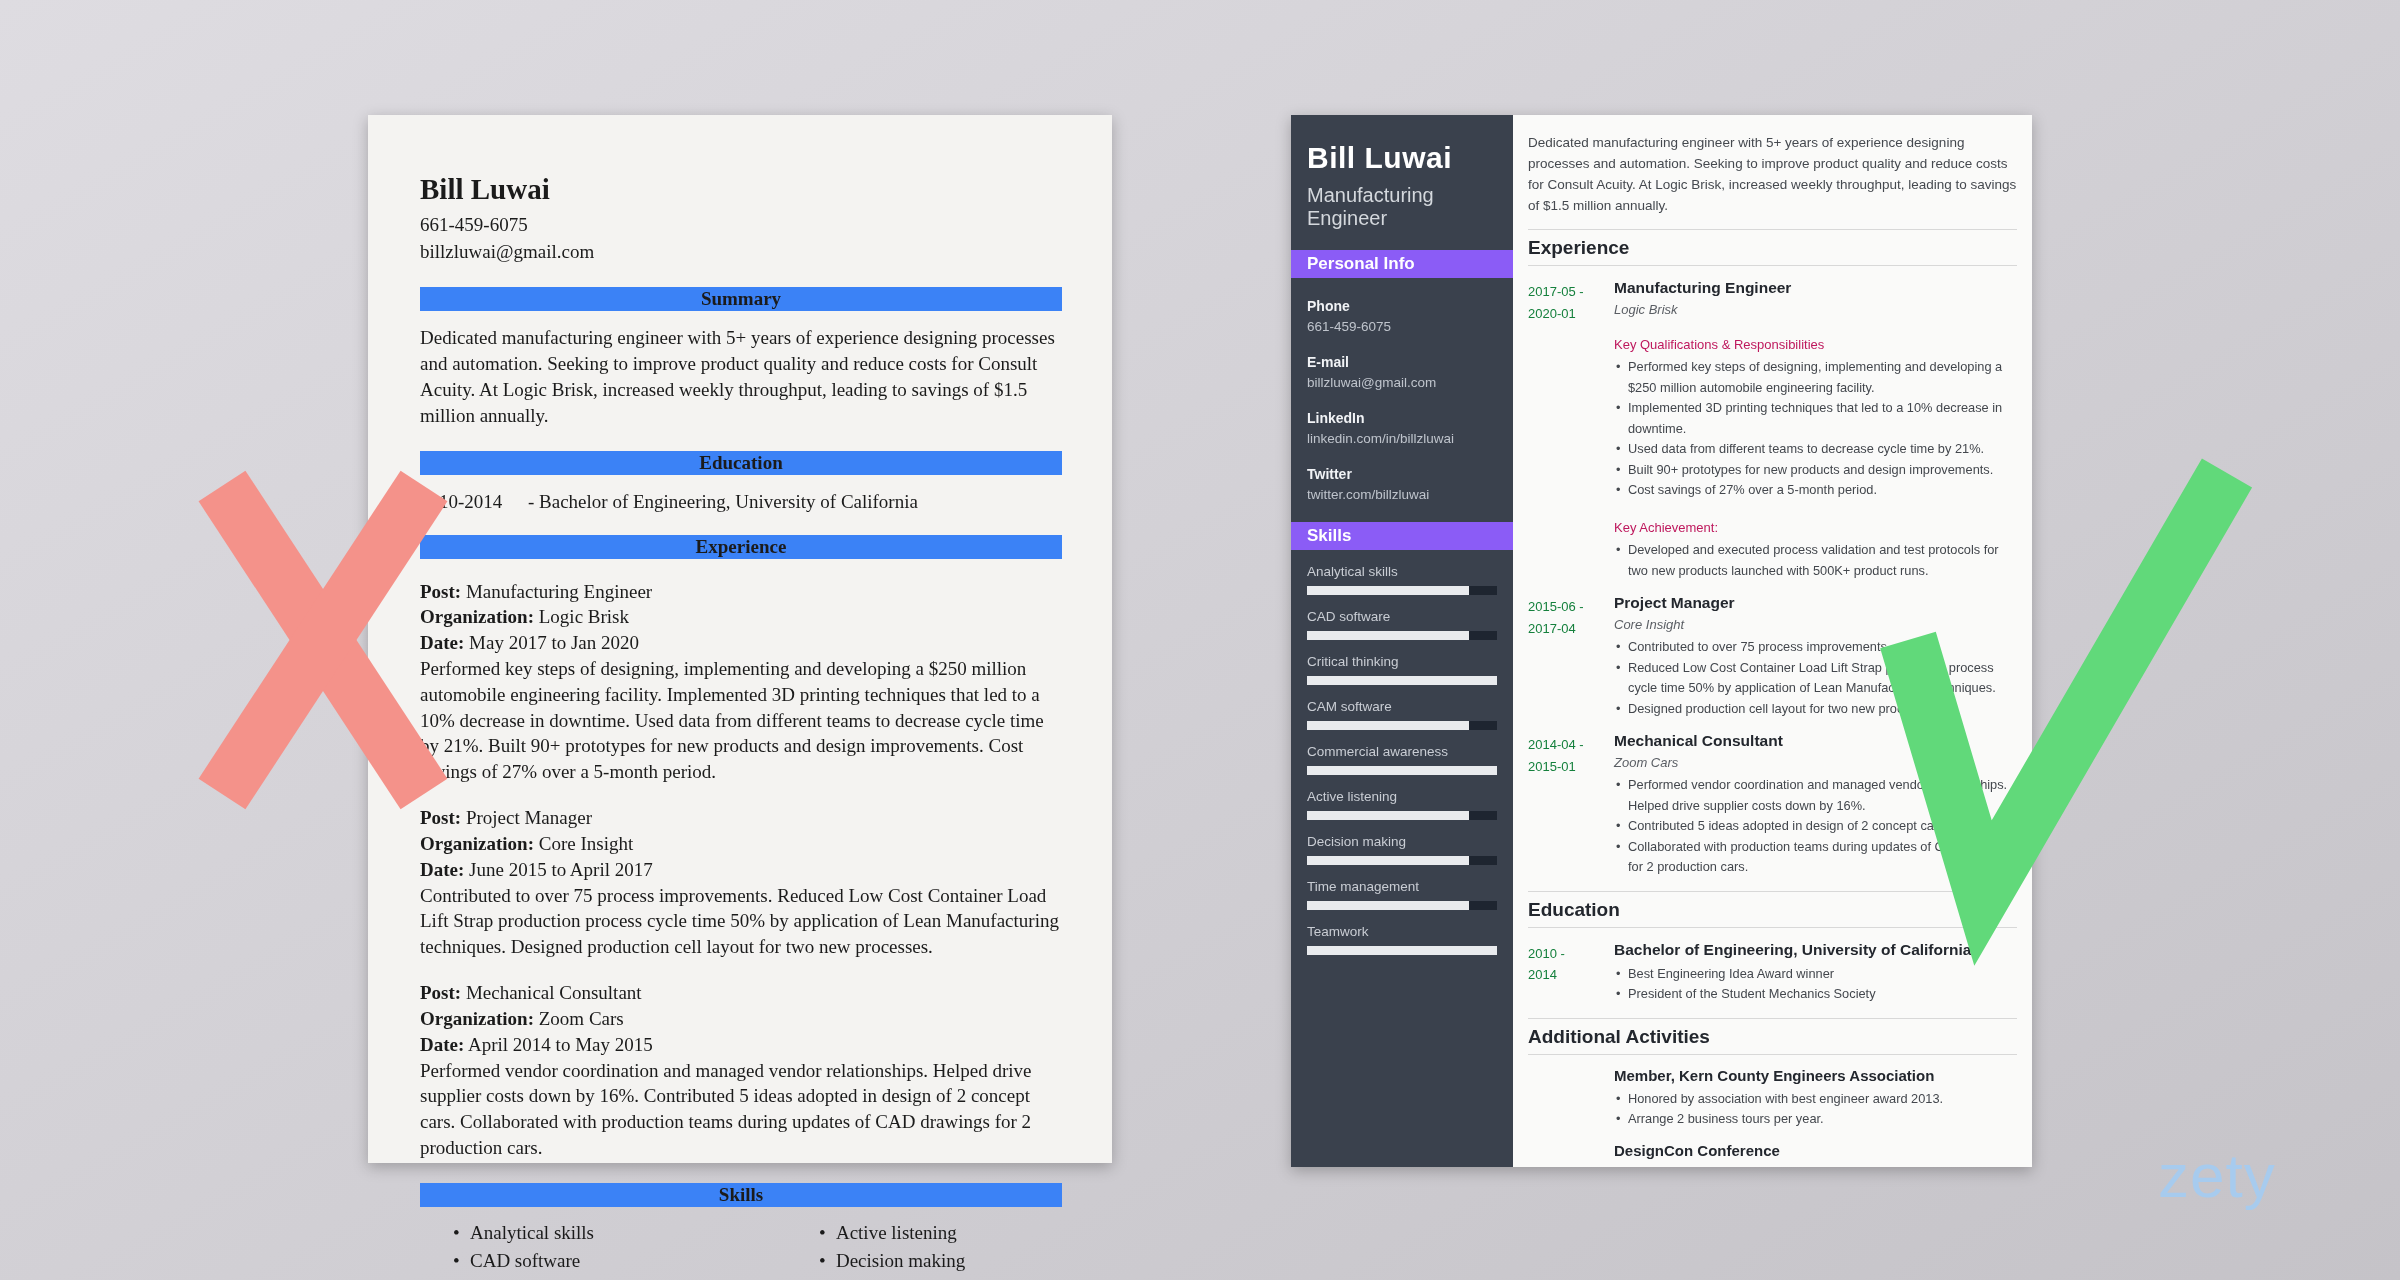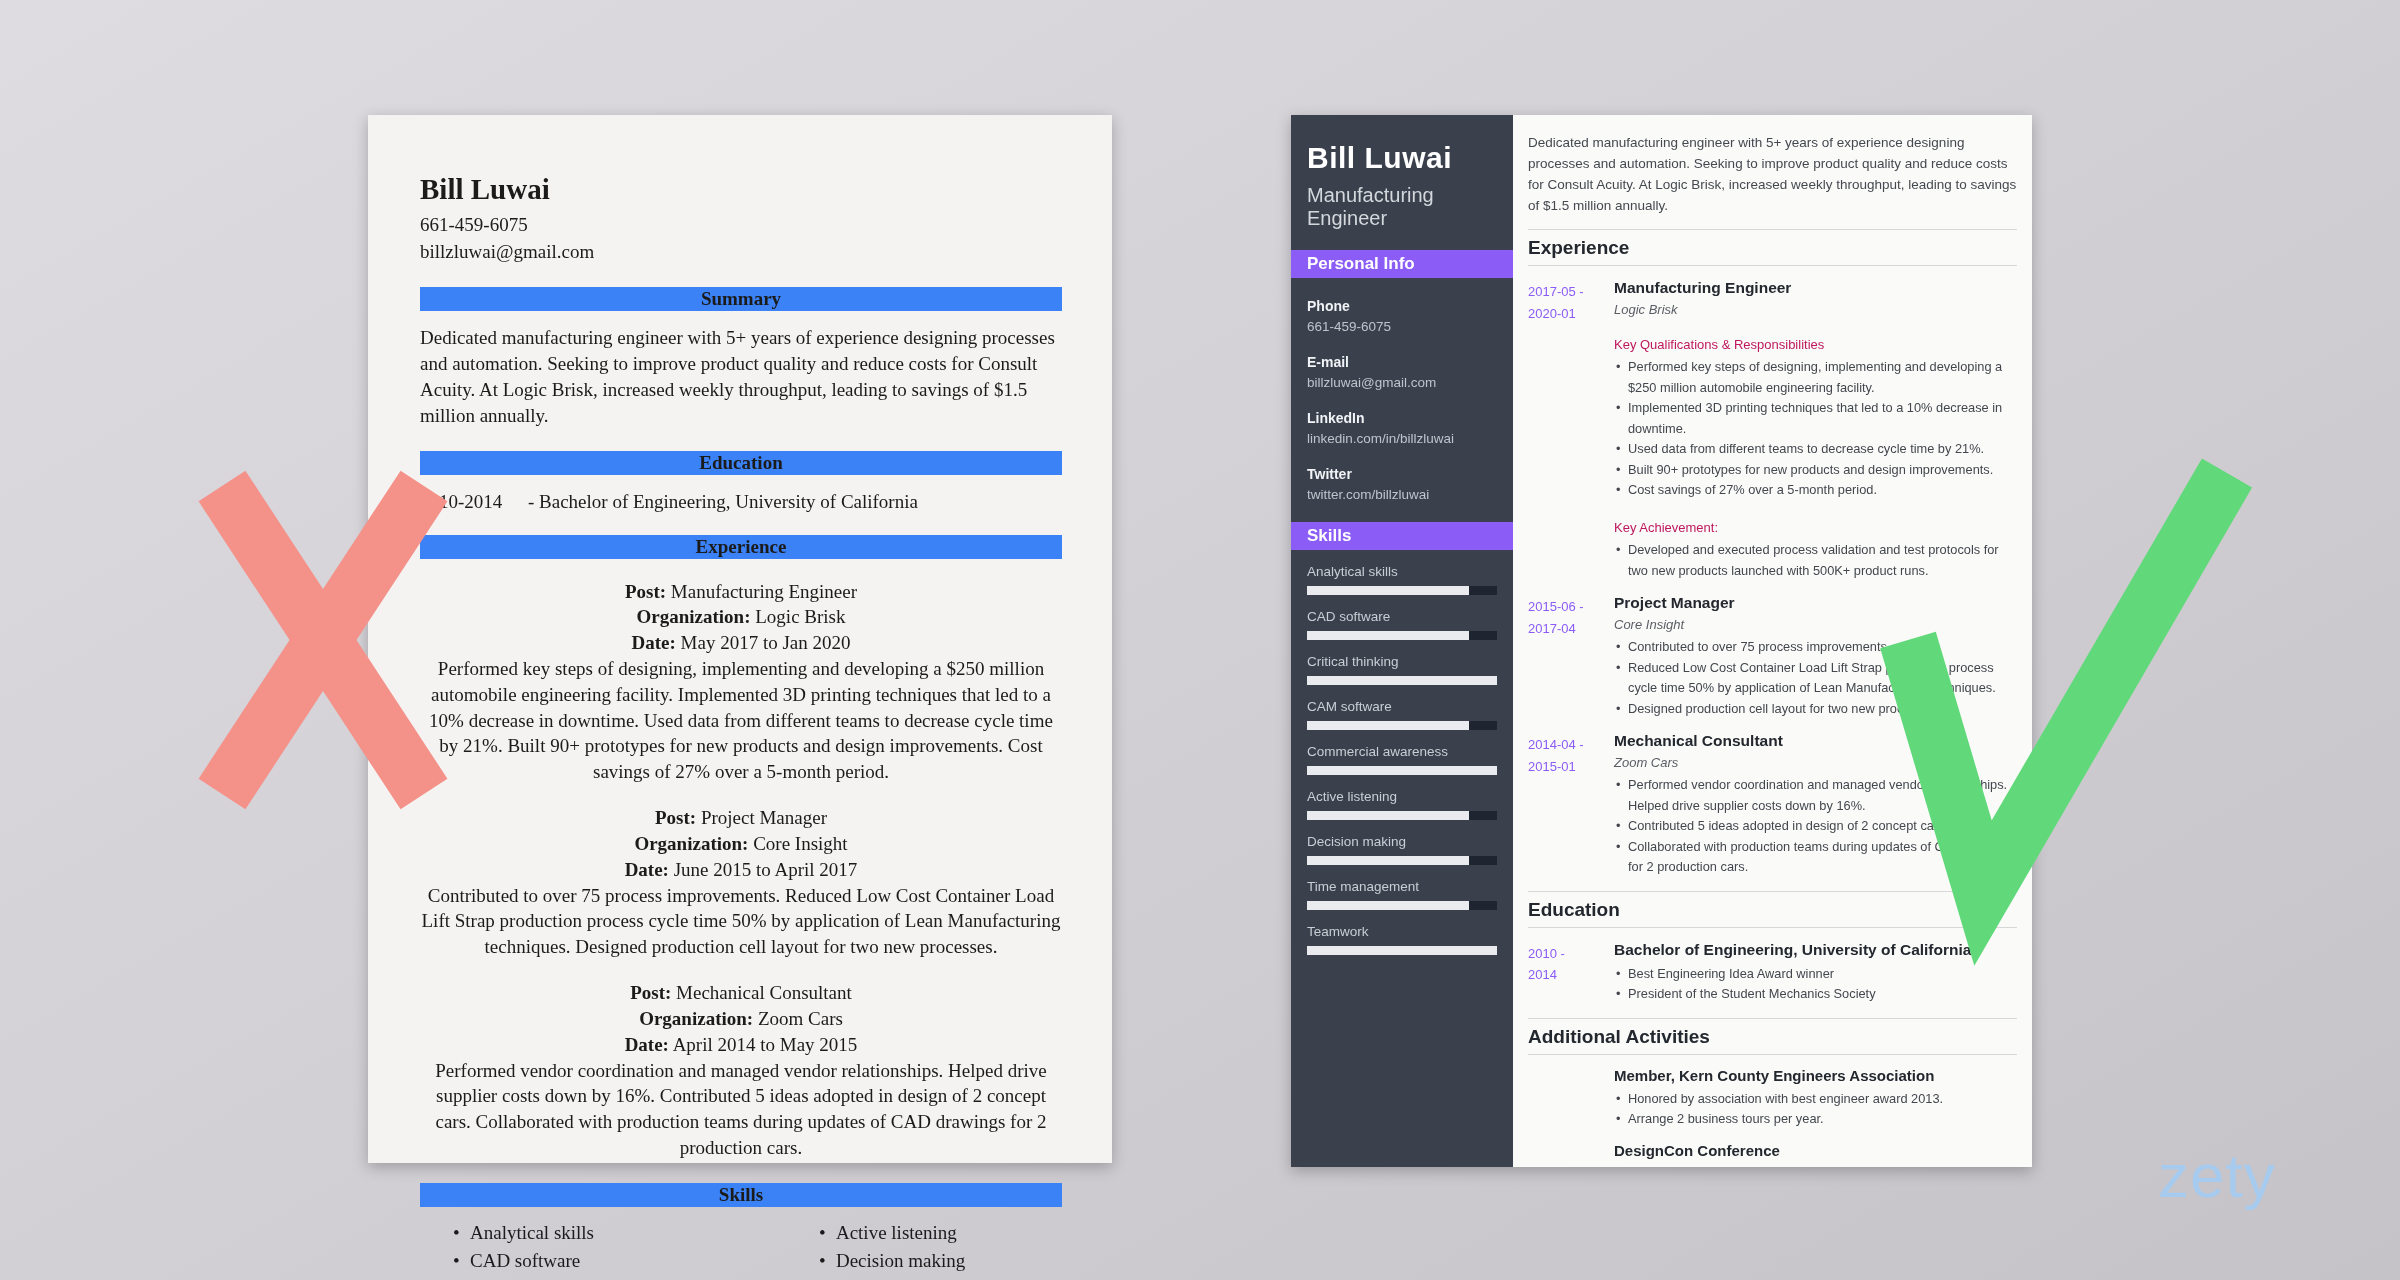--- a/index.html
+++ b/index.html
@@ -19,21 +19,21 @@
   }
   .pp-name { font-size:29px; font-weight:bold; }
   .pp-contact { font-size:19px; line-height:1.4; margin-top:6px; }
   .pp-bar {
     background:#3b82f6; text-align:center; font-weight:bold; font-size:19px;
     padding:1px 0; margin-top:22px;
   }
   .pp-par { font-size:19px; line-height:1.36; margin-top:14px; }
   .pp-edu-row { display:flex; margin-top:16px; font-size:19px; }
   .pp-edu-years { width:108px; flex:none; }
-  .pp-post { font-size:19px; line-height:1.36; margin-top:20px;text-align:center; }
+  .pp-post { font-size:19px; line-height:1.36; margin-top:20px; }
   .pp-post b { font-weight:bold; }
   .pp-skills-cols { display:flex; margin-top:12px; }
   .pp-skills-cols ul:first-child { width:57%; }
   .pp-skills-cols ul:last-child { width:43%; }
   ul.pp-list { list-style:none; }
   ul.pp-list li { font-size:19px; line-height:1.48; padding-left:50px; position:relative; }
   ul.pp-list li::before { content:"•"; position:absolute; left:33px; }
 
   
   .resume-styled {
@@ -55,21 +55,21 @@
   .s-track { margin-top:7px; height:9px; background:#1e2530; }
   .s-fill { height:100%; background:#e9ebee; }
 
   .main { flex:1; background:#fafaf9; padding:17px 15px 0 15px; color:#3f434a; }
   .m-summary { font-size:13.5px; line-height:1.56; color:#45494f; }
   .m-header {
     margin-top:13px; padding:7px 0 6px 0; font-size:19px; font-weight:bold; color:#23272e;
     border-top:1px solid #d8d8d8; border-bottom:1px solid #d8d8d8;
   }
   .m-entry { display:flex; margin-top:13px; }
-  .m-dates { width:86px; flex:none; font-size:13px; color:#8b5cf6; line-height:1.65; padding-top:2px; }
+  .m-dates { width:86px; flex:none; font-size:13px; color:#15803d; line-height:1.65; padding-top:2px; }
   .m-body { flex:1; }
   .m-job-title { font-size:15.5px; font-weight:bold; color:#23272e; }
   .m-company { font-size:13px; font-style:italic; color:#5a5e64; margin-top:5px; }
   .m-subhead { font-size:13px; font-weight:normal; color:#be185d; margin-top:20px; }
   ul.m-list { list-style:none; margin-top:5px; }
   ul.m-list li { font-size:12.8px; line-height:1.6; color:#43474d; padding-left:14px; position:relative; }
   ul.m-list li::before { content:"•"; position:absolute; left:2px; }
   .m-activity { margin-left:86px; margin-top:12px; }
   .m-activity .m-job-title { font-size:15px; }
 

